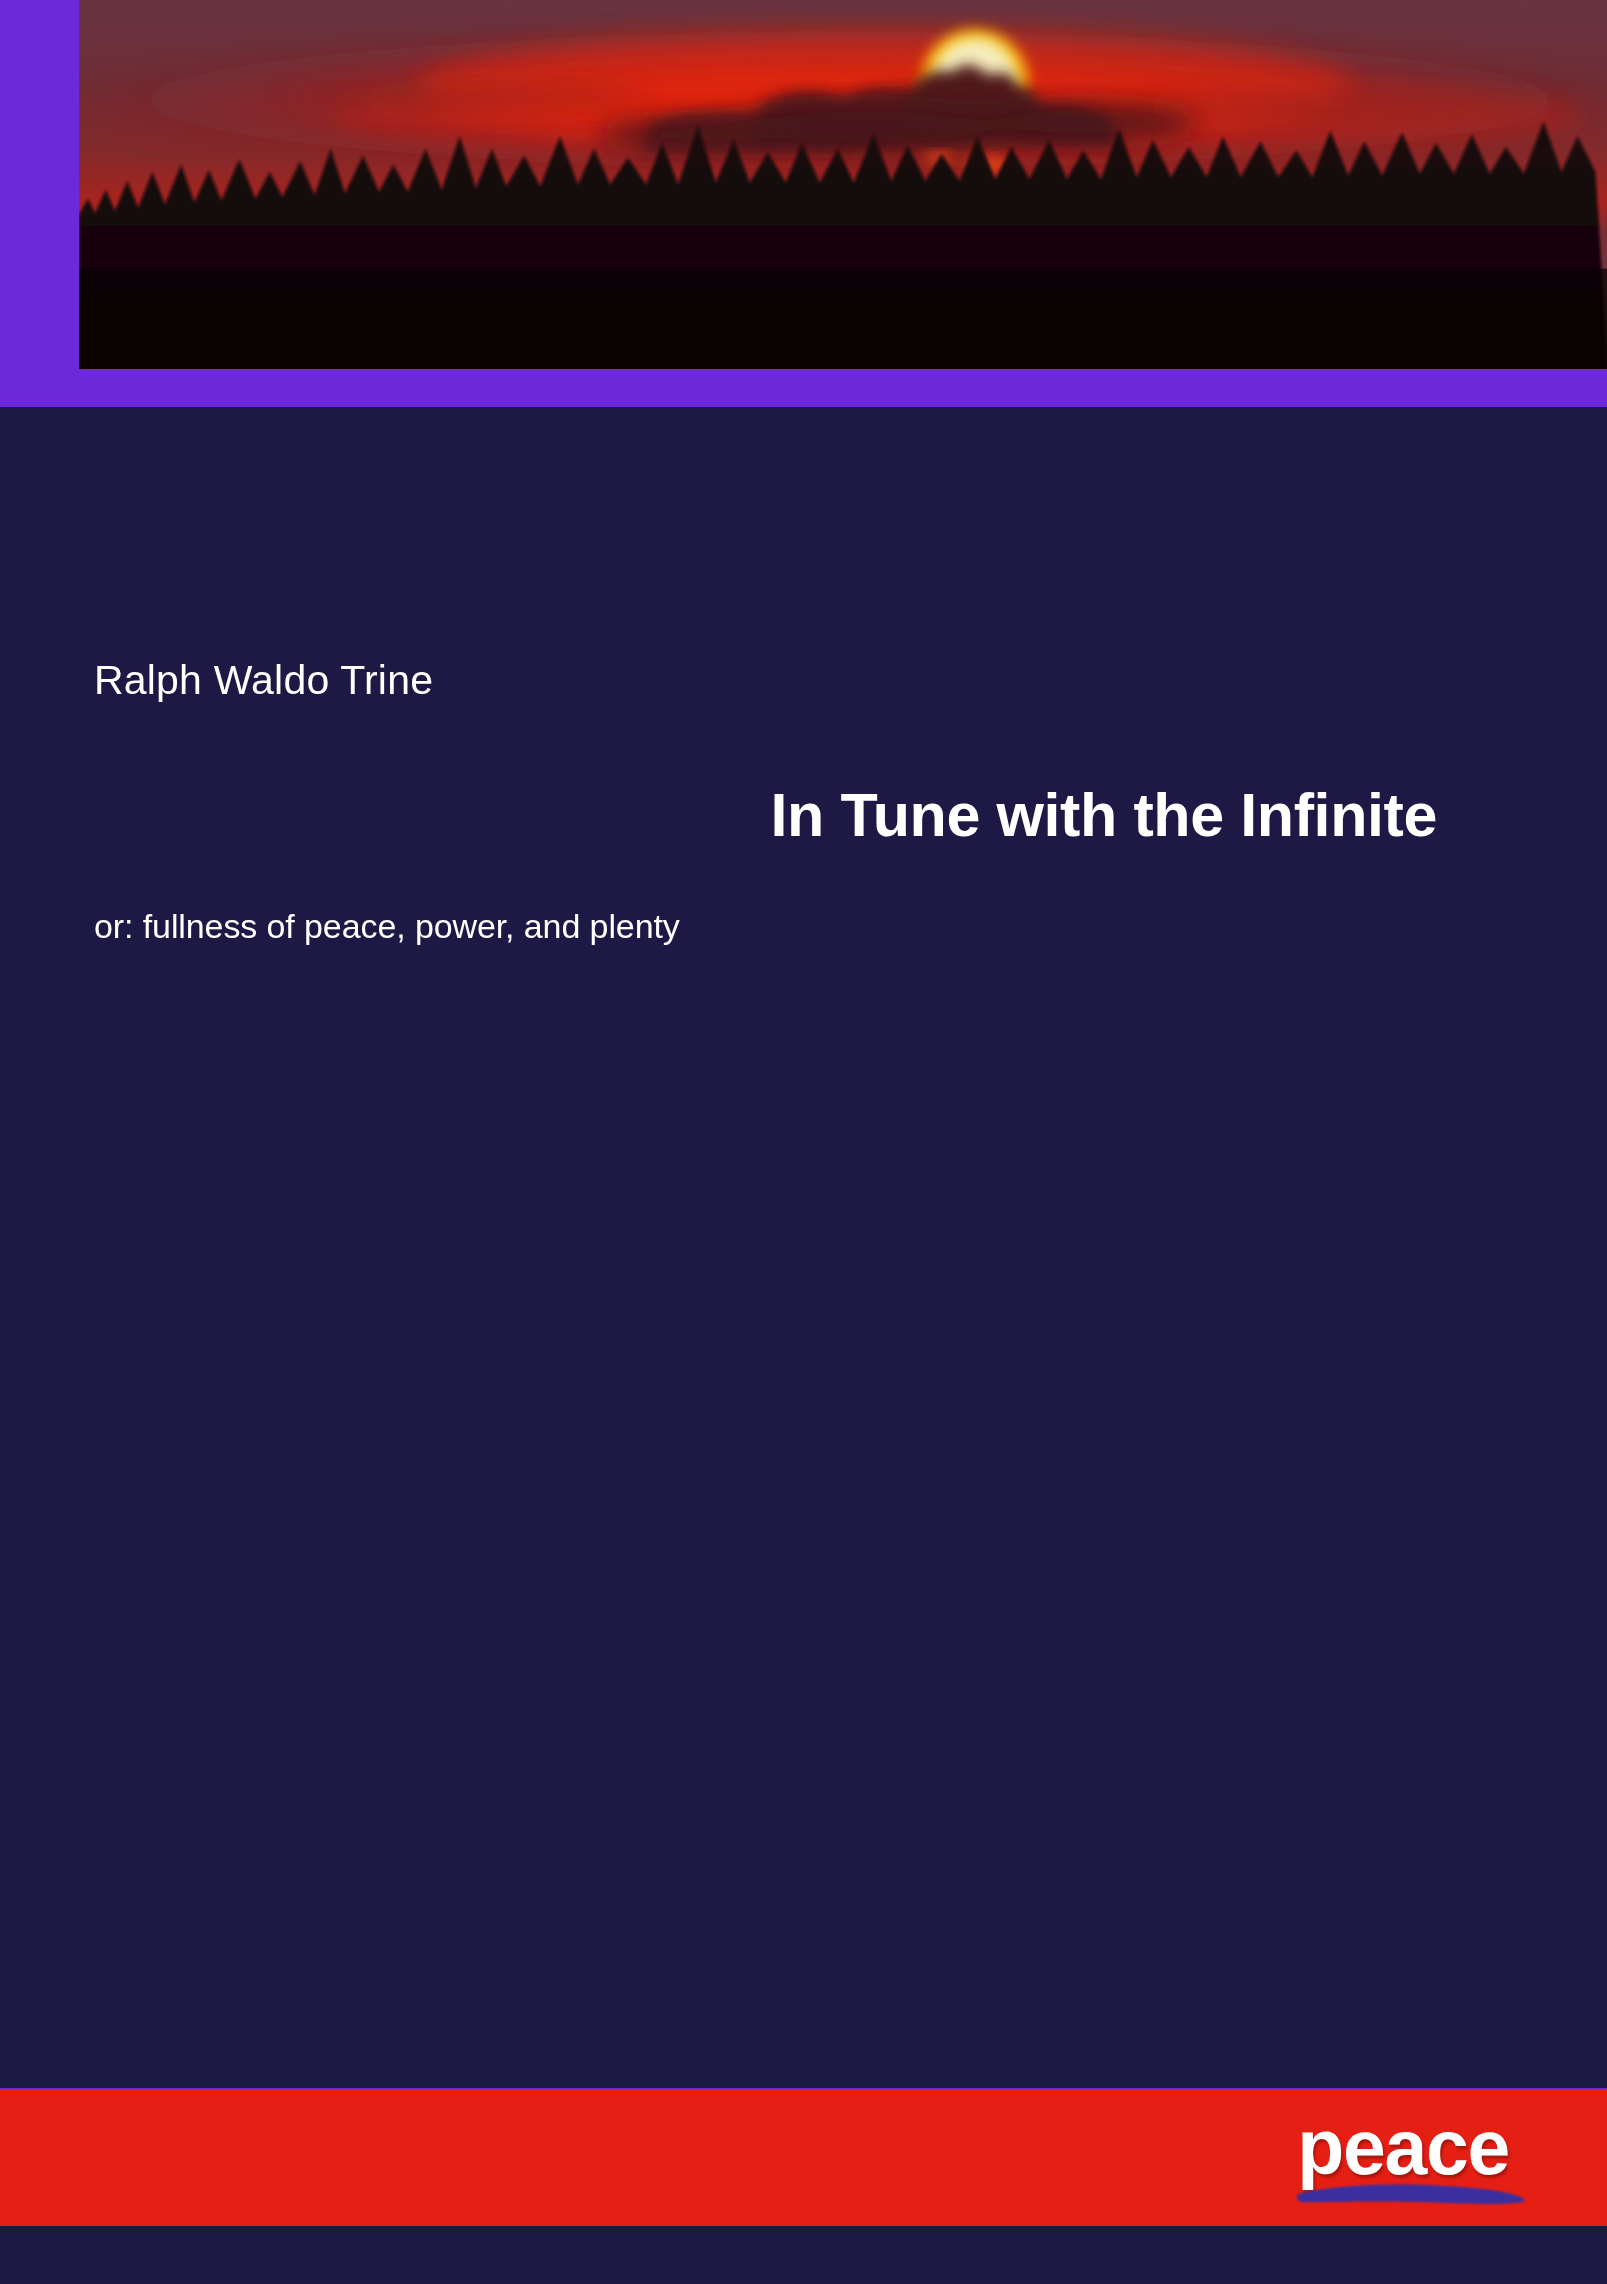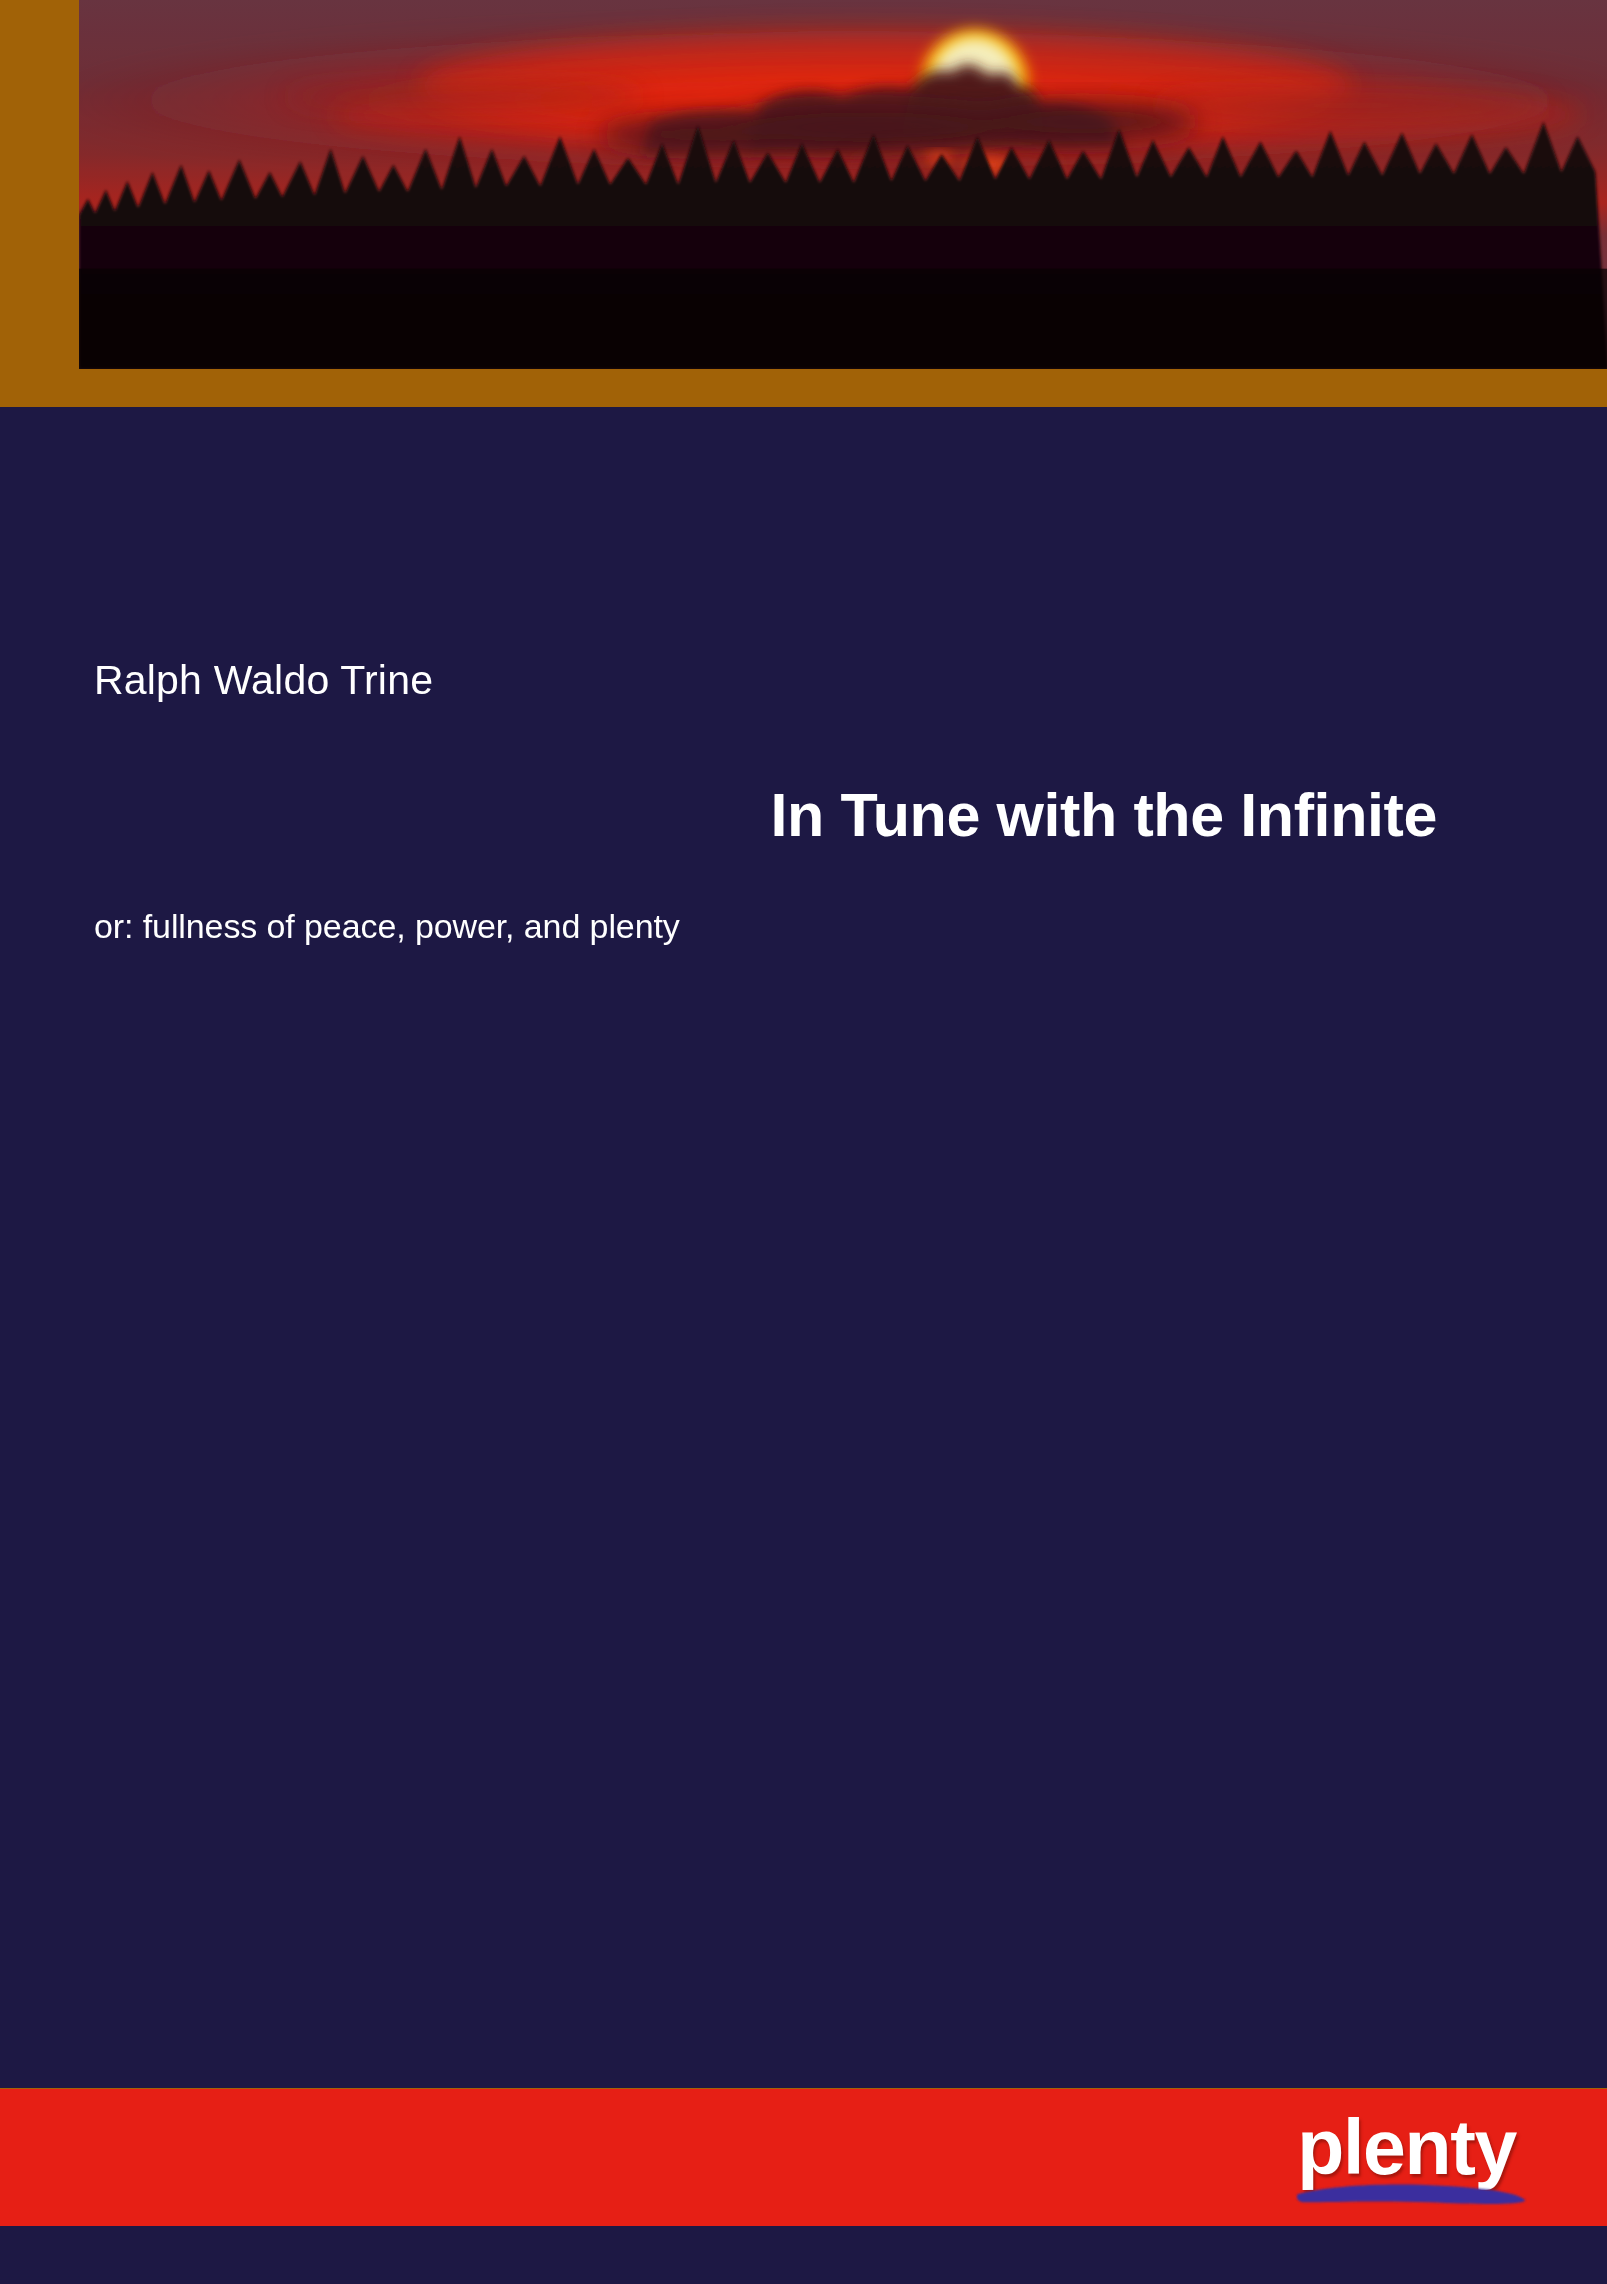--- a/index.html
+++ b/index.html
@@ -4,21 +4,21 @@
 <style>
   html, body {
     margin: 0;
     padding: 0;
     background: #ffffff;
   }
   #cover {
     position: relative;
     width: 1608px;
     height: 2285px;
-    background: #a16207;
+    background: #6d28d9;
     overflow: hidden;
     font-family: "Liberation Sans", sans-serif;
   }
 
   
   .photo {
     position: absolute;
     left: 79px;
     top: 0;
     width: 1529px;
@@ -227,21 +227,21 @@
   <div class="text-block">
     <div class="author">Ralph Waldo Trine</div>
     <div class="title">In Tune with the Infinite</div>
     <div class="subtitle">or: fullness of peace, power, and plenty</div>
   </div>
 
   <div class="red-band"></div>
   <div class="navy-footer"></div>
 
   <div class="logo">
-    <div class="logo-word">plenty</div>
+    <div class="logo-word">peace</div>
     <svg class="logo-swoosh" viewBox="0 0 262 34" preserveAspectRatio="none">
       <defs>
         <filter id="swooshBlur" x="-10%" y="-40%" width="120%" height="180%">
           <feGaussianBlur stdDeviation="1.4"></feGaussianBlur>
         </filter>
       </defs>
       <path filter="url(#swooshBlur)" fill="#3a2f9e" d="M4 15 C 50 2, 140 1, 210 9 C 238 12, 254 17, 258 22
                C 250 28, 200 26, 150 24 C 96 22, 40 24, 10 24 C 4 23, 2 19, 4 15 Z"></path>
     </svg>
   </div>

